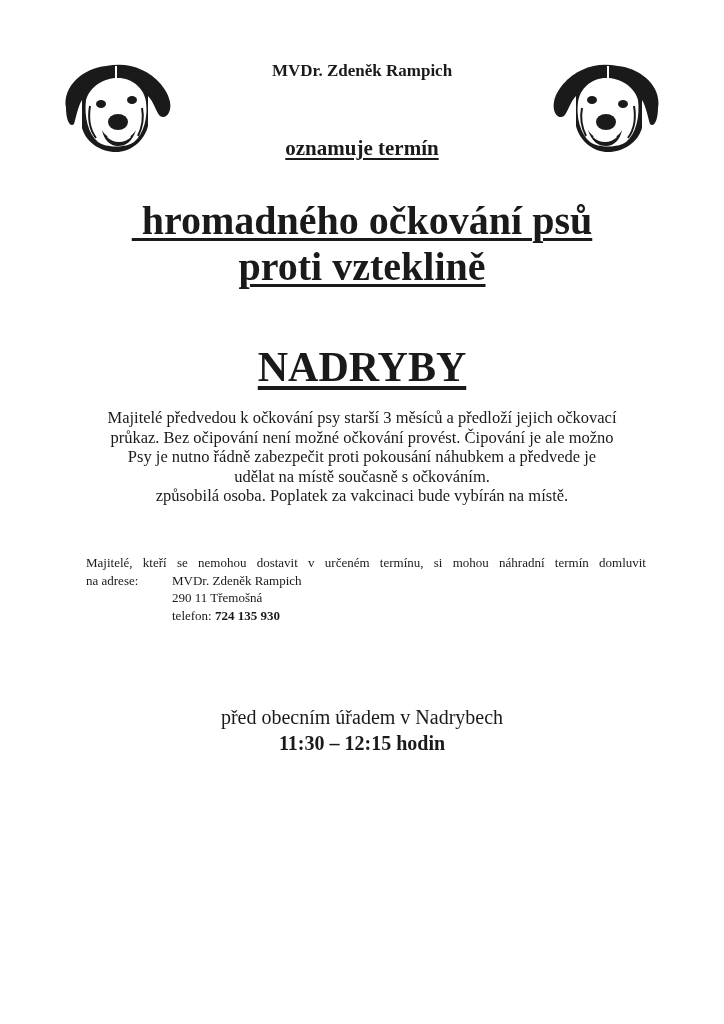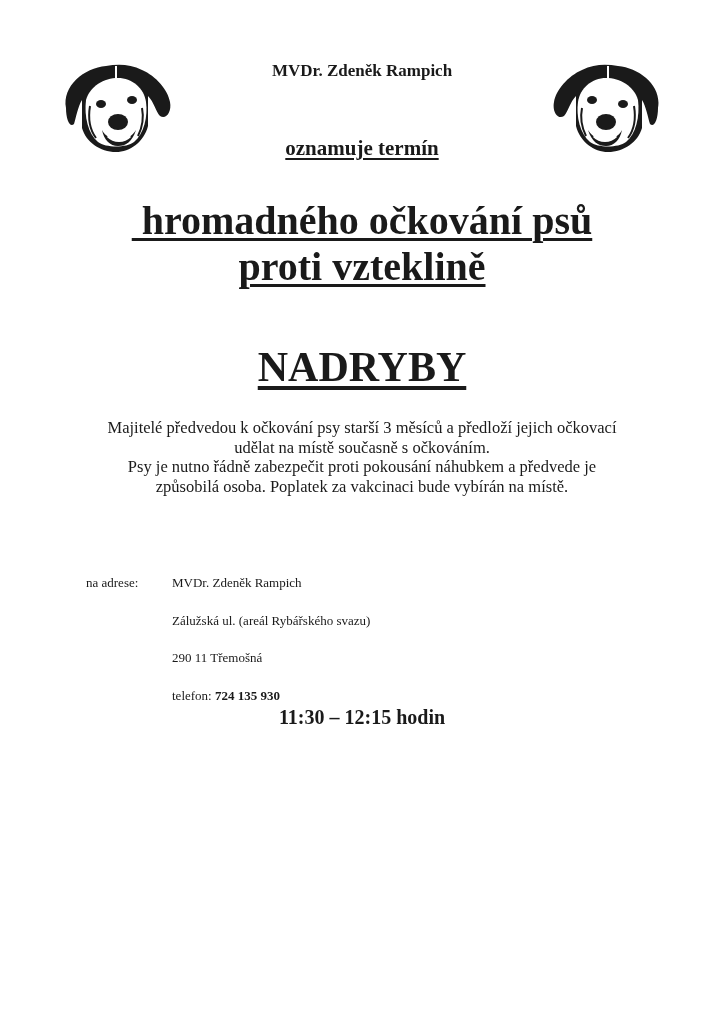--- a/index.html
+++ b/index.html
@@ -8,24 +8,24 @@
   .abs { position: absolute; }
   .center { left: 0; width: 724px; text-align: center; }
   .dog { position: absolute; width: 120px; height: 100px; }
   .dog svg { width: 100%; height: 100%; }
   #dog-left { left: 56px; top: 56px; }
   #dog-right { left: 548px; top: 56px; transform: scaleX(-1); }
   .author { top: 61px; font-size: 17px; font-weight: bold; }
   .announce { top: 136px; font-size: 21px; font-weight: bold; text-decoration: underline; text-decoration-thickness: 2px; text-underline-offset: 3px; }
   .headline { top: 198px; font-size: 40px; font-weight: bold; line-height: 46px; text-decoration: underline; text-decoration-thickness: 3px; text-underline-offset: 4px; }
   .place { top: 343px; font-size: 42px; font-weight: bold; text-decoration: underline; text-decoration-thickness: 4px; text-underline-offset: 5px; }
-  .body-text { top: 418px; font-size: 16.5px; line-height: 19.5px; }
+  .body-text { top: 408px; font-size: 16.5px; line-height: 19.5px; }
   .body-text p { margin: 0; }
   .alt { left: 86px; top: 554px; width: 560px; font-size: 13px; line-height: 17.5px; }
-  .alt .row { display: flex; margin-top: 20px; }
+  .alt .row { display: flex; }
   .alt .lbl { width: 86px; flex: none; }
   .alt .line1 { text-align: justify; text-align-last: justify; white-space: nowrap; word-spacing: 1px; }
   .event { top: 704px; line-height: 26px; }
   .event .date { font-size: 21px; font-weight: bold; color: #b22a2a; }
   .event .loc { font-size: 20px; }
   .event .time { font-size: 20px; font-weight: bold; }
 </style>
 </head>
 <body>
 
@@ -72,41 +72,40 @@
 
 <div class="abs center headline">
   <div style="white-space: pre;"> hromadného očkování psů</div>
   <div>proti vzteklině</div>
 </div>
 
 <div class="abs center place">NADRYBY</div>
 
 <div class="abs center body-text">
   <p>Majitelé předvedou k očkování psy starší 3 měsíců a předloží jejich očkovací</p>
+  <p>průkaz. Bez očipování není možné očkování provést. Čipování je ale možno</p>
+  <p>Psy je nutno řádně zabezpečit proti pokousání náhubkem a předvede je</p>
   <p>udělat na místě současně s očkováním.</p>
-  <p>Psy je nutno řádně zabezpečit proti pokousání náhubkem a předvede je</p>
   <p>způsobilá osoba. Poplatek za vakcinaci bude vybírán na místě.</p>
 </div>
 
 <div class="abs alt">
+  <div class="line1">Majitelé, kteří se nemohou dostavit v určeném termínu, si mohou náhradní termín domluvit</div>
   <div class="row">
     <span class="lbl">na adrese:</span>
     <span>MVDr. Zdeněk Rampich</span>
-  </div>
-  <div class="row">
-    <span class="lbl"></span>
-    <span>Zálužská ul. (areál Rybářského svazu)</span>
   </div>
   <div class="row">
     <span class="lbl"></span>
     <span>290 11 Třemošná</span>
   </div>
   <div class="row">
     <span class="lbl"></span>
     <span>
       <span style="white-space: pre; text-align: center;">telefon: </span><b>724 135 930</b>
     </span>
   </div>
 </div>
 
 <div class="abs center event">
+  <div class="loc">před obecním úřadem v Nadrybech</div>
   <div class="time">11:30 – 12:15 hodin</div>
 </div>
 
 </body></html>

